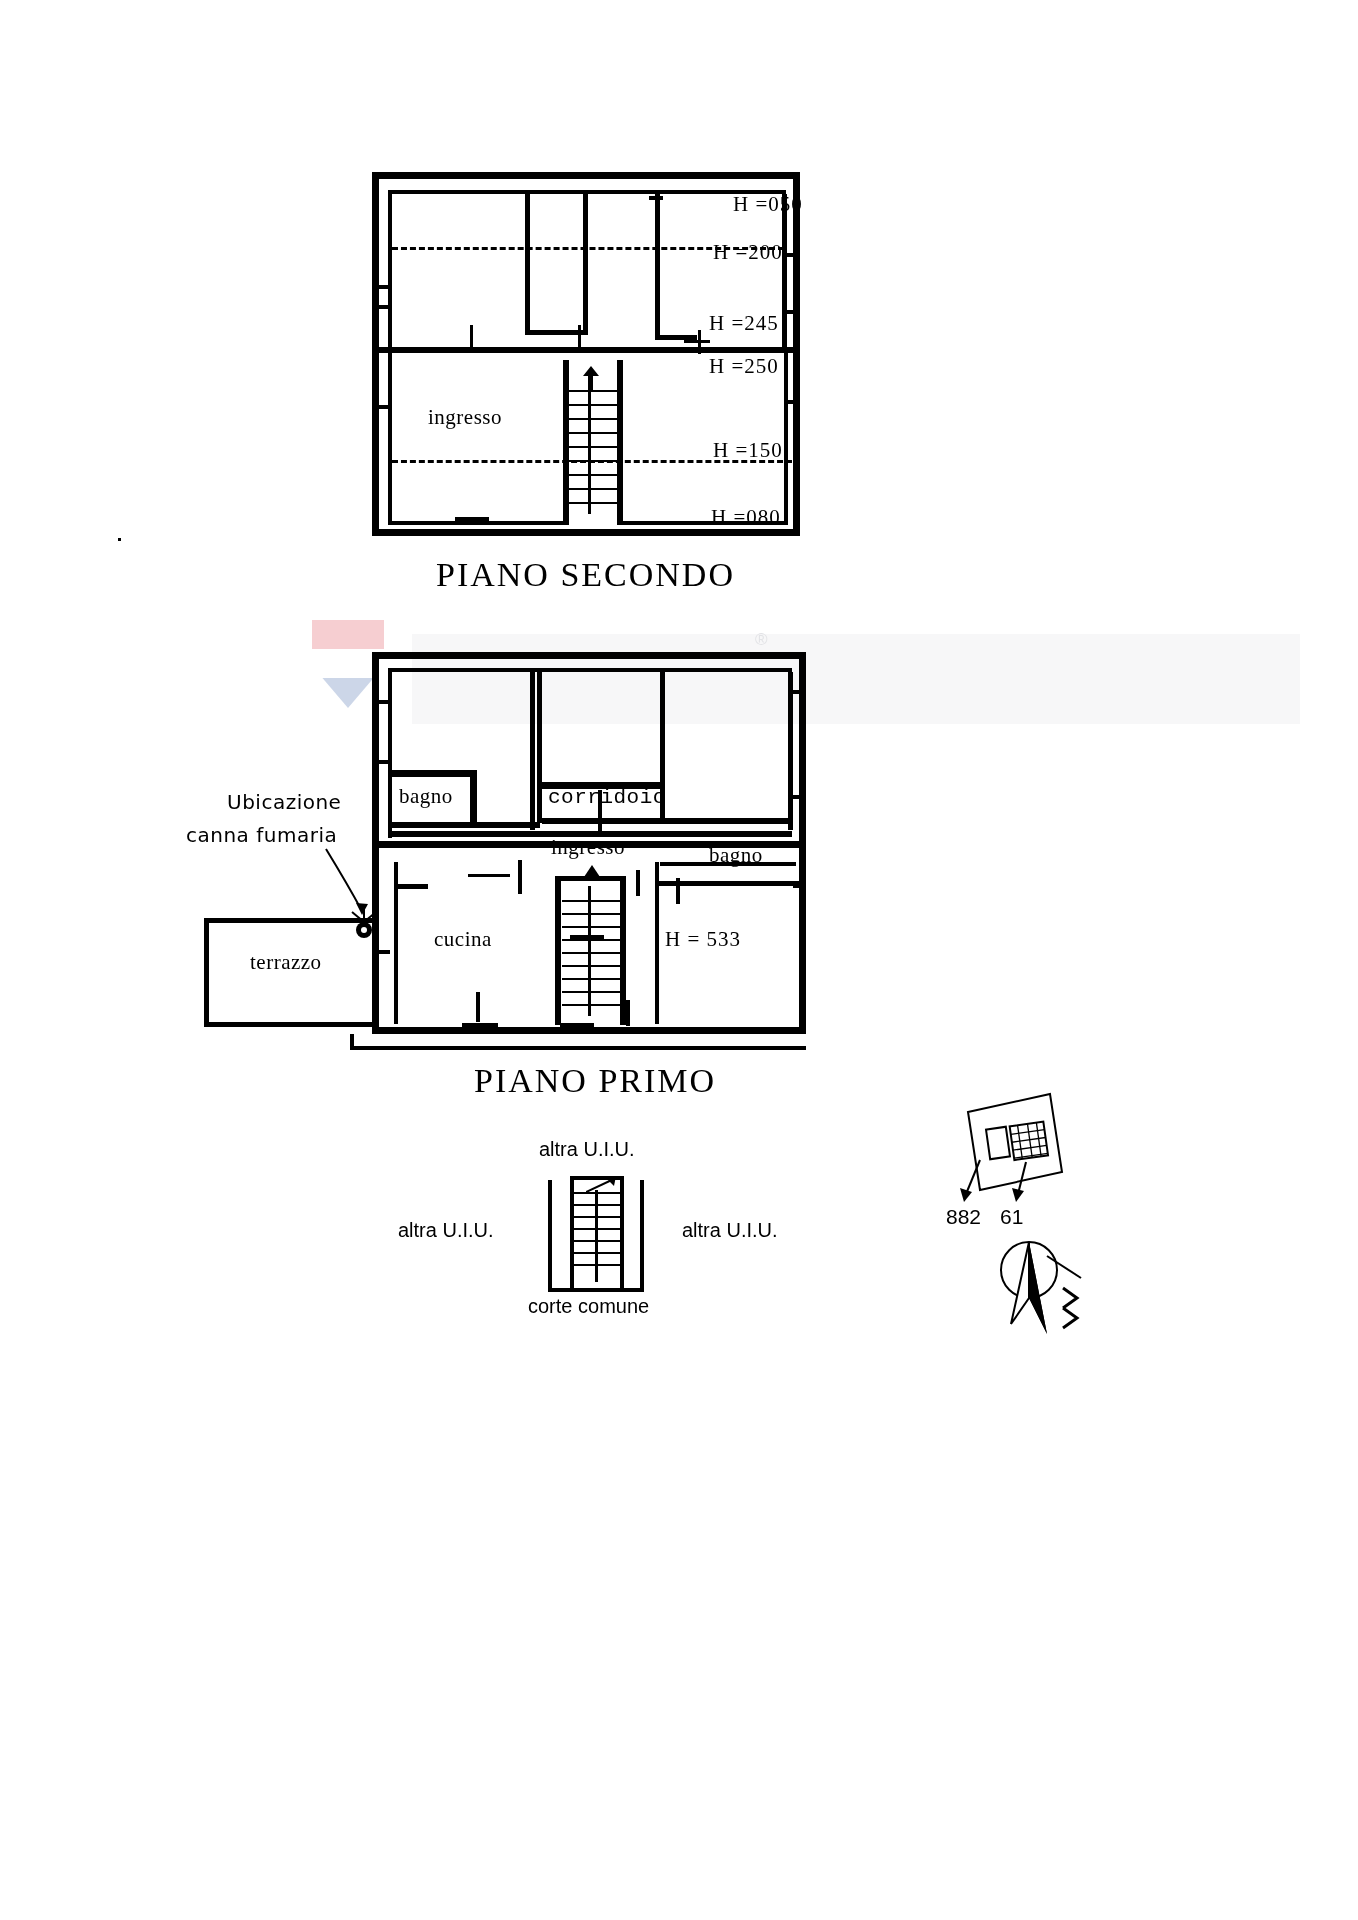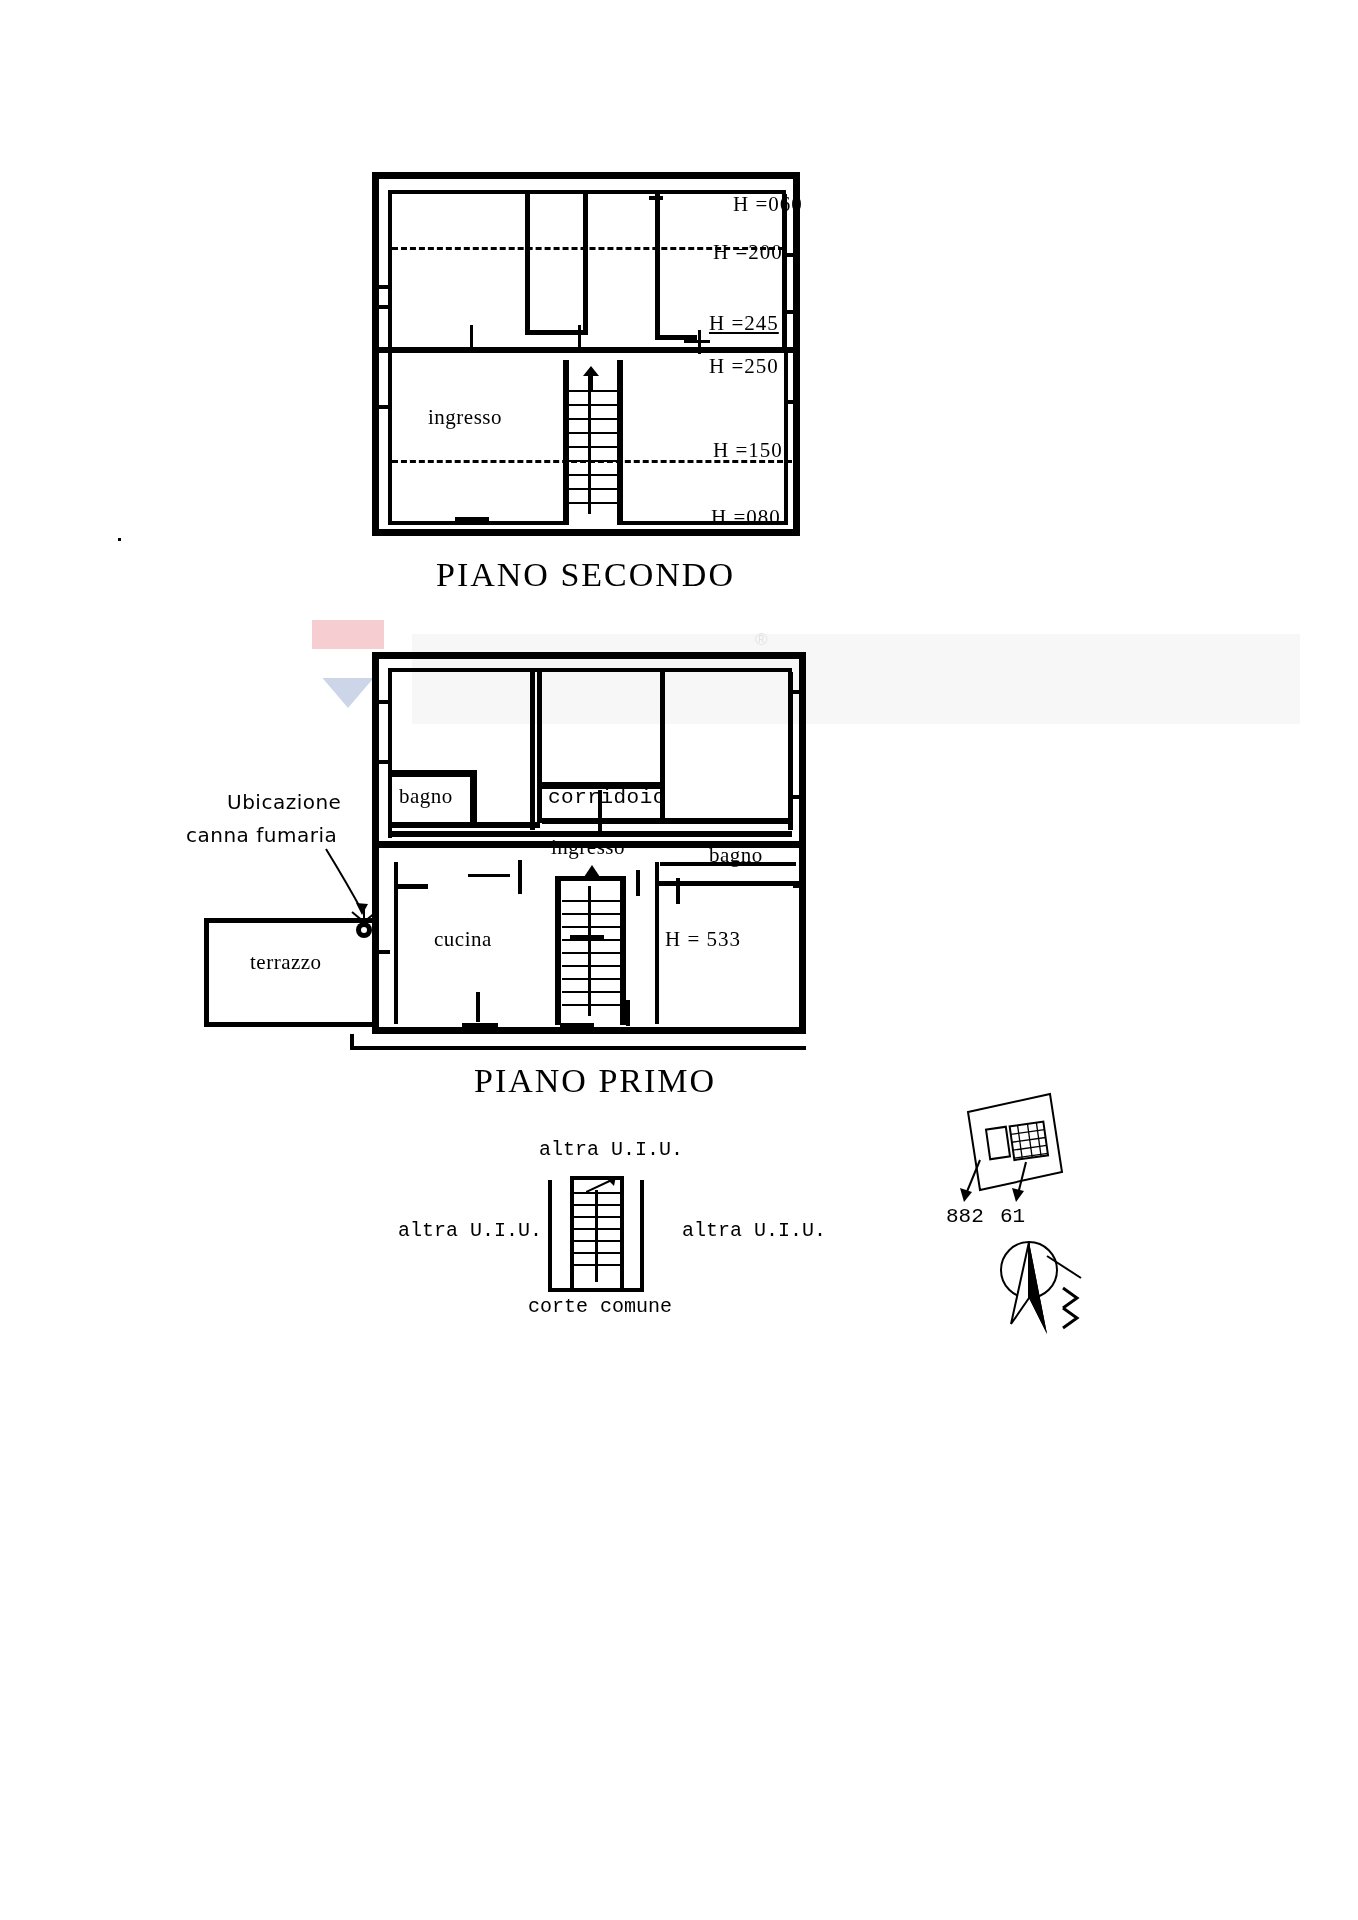--- a/index.html
+++ b/index.html
@@ -102,21 +102,21 @@
   }
   .title {
     position: absolute;
     font-family: "Liberation Serif","DejaVu Serif",serif;
     font-size: 34px;
     letter-spacing: 2px;
     white-space: nowrap;
   }
   .small {
     position: absolute;
-    font-family: Liberation Mono, monospace;
+    font-family: Liberation Sans, sans-serif;
     font-size: 20px;
     white-space: nowrap;
   }
   .hand {
     position: absolute;
     font-family: "DejaVu Sans", sans-serif;
     font-size: 20px;
     white-space: nowrap;
     letter-spacing: .5px;
   }
@@ -188,23 +188,23 @@
     </svg>
     <div class="w" style="left:588px;top:374px;width:3px;height:140px;"></div>
 
     <div class="tick" style="left:470px;top:325px;width:3px;height:22px;"></div>
     <div class="tick" style="left:578px;top:325px;width:3px;height:22px;"></div>
     <div class="tick" style="left:684px;top:340px;width:26px;height:3px;"></div>
     <div class="tick" style="left:698px;top:330px;width:3px;height:24px;"></div>
 
     <div class="lbl" style="left:428px;top:405px;font-size:21px;">ingresso</div>
 
-    <div class="hlbl" style="left:733px;top:192px;">H =060</div>
+    <div class="hlbl" style="left:733px;top:192px;">H =050</div>
     <div class="hlbl" style="left:713px;top:240px;">H =200</div>
-    <div class="hlbl" style="left:709px;top:311px;text-decoration:underline;">H =245</div>
+    <div class="hlbl" style="left:709px;top:311px;">H =245</div>
     <div class="hlbl" style="left:709px;top:354px;">H =250</div>
     <div class="hlbl" style="left:713px;top:438px;">H =150</div>
     <div class="hlbl" style="left:711px;top:505px;">H =080</div>
 
     <div class="w" style="left:118px;top:538px;width:3px;height:3px;"></div>
   </div>
 
   <div class="title" style="left:436px;top:556px;z-index:4;">PIANO SECONDO</div>
 
   <div class="plan" style="left:0;top:0;width:1358px;height:1200px;z-index:3;">

